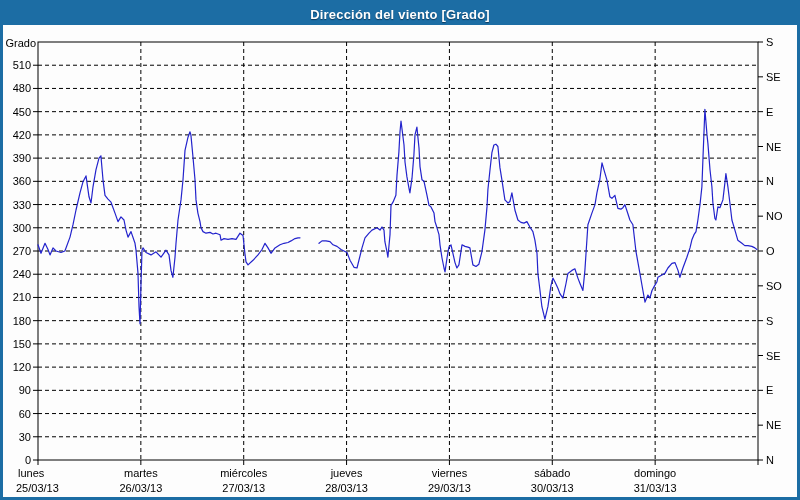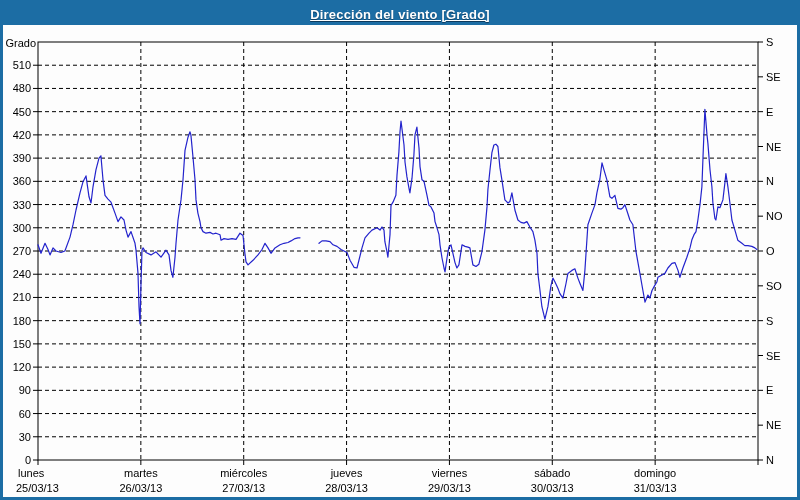--- a/index.html
+++ b/index.html
@@ -9,21 +9,20 @@
     position:relative;overflow:hidden;
   }
   .titlebar{
     height:22px;background:#1c6da4;
     display:flex;align-items:center;justify-content:center;
   }
   .titlebar .title{
     color:#ffffff;font-size:13px;font-weight:bold;
     letter-spacing:0.2px;
     text-shadow:0 1px 1px #0d3a5c;
-    text-decoration:underline;
   }
   .content{position:relative;width:794px;height:472px;background:#fdfdfd;}
   svg{display:block;}
   svg text{font-family:"Liberation Sans",sans-serif;fill:#000;}
 </style>
 </head>
 <body>
 
 <div class="window">
   <div class="titlebar">

